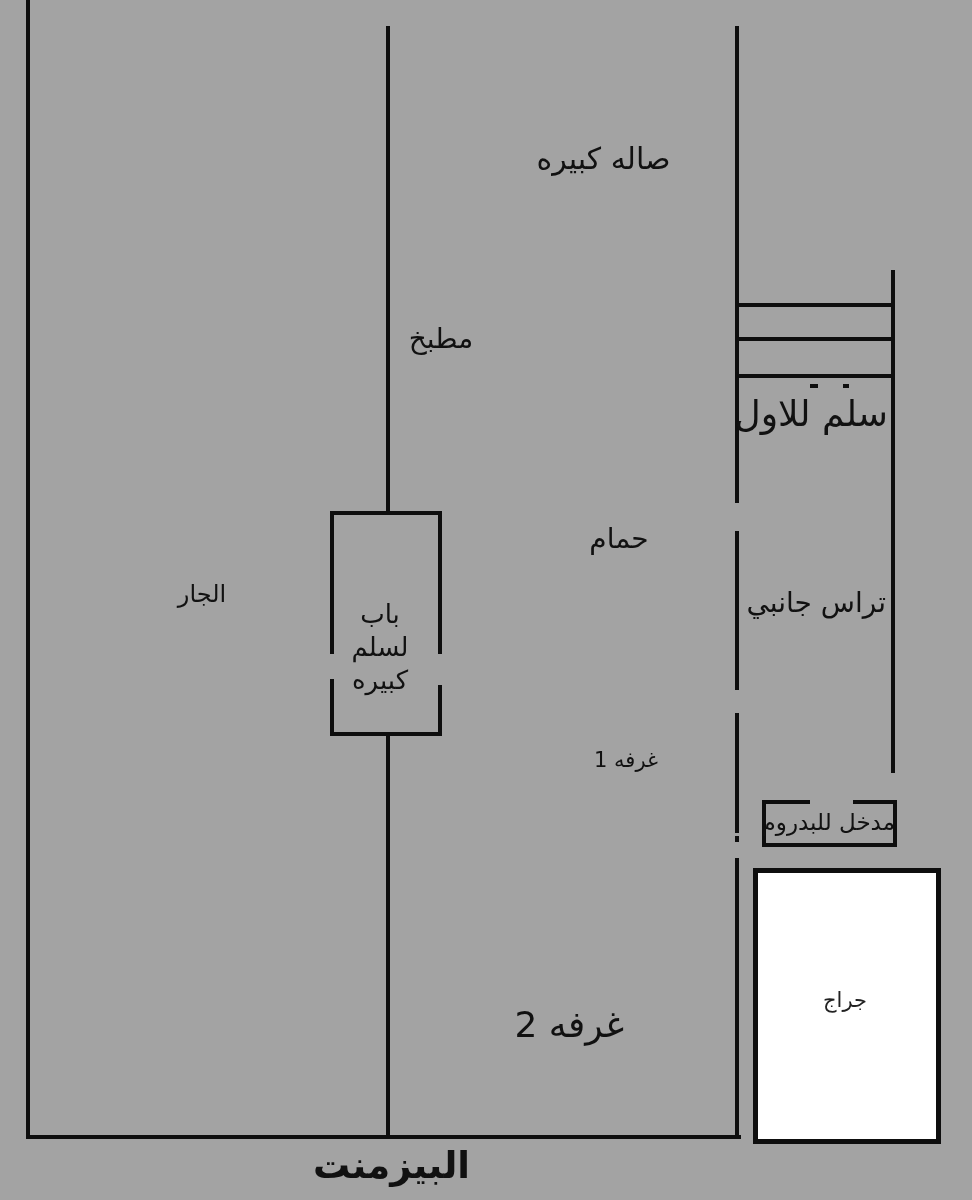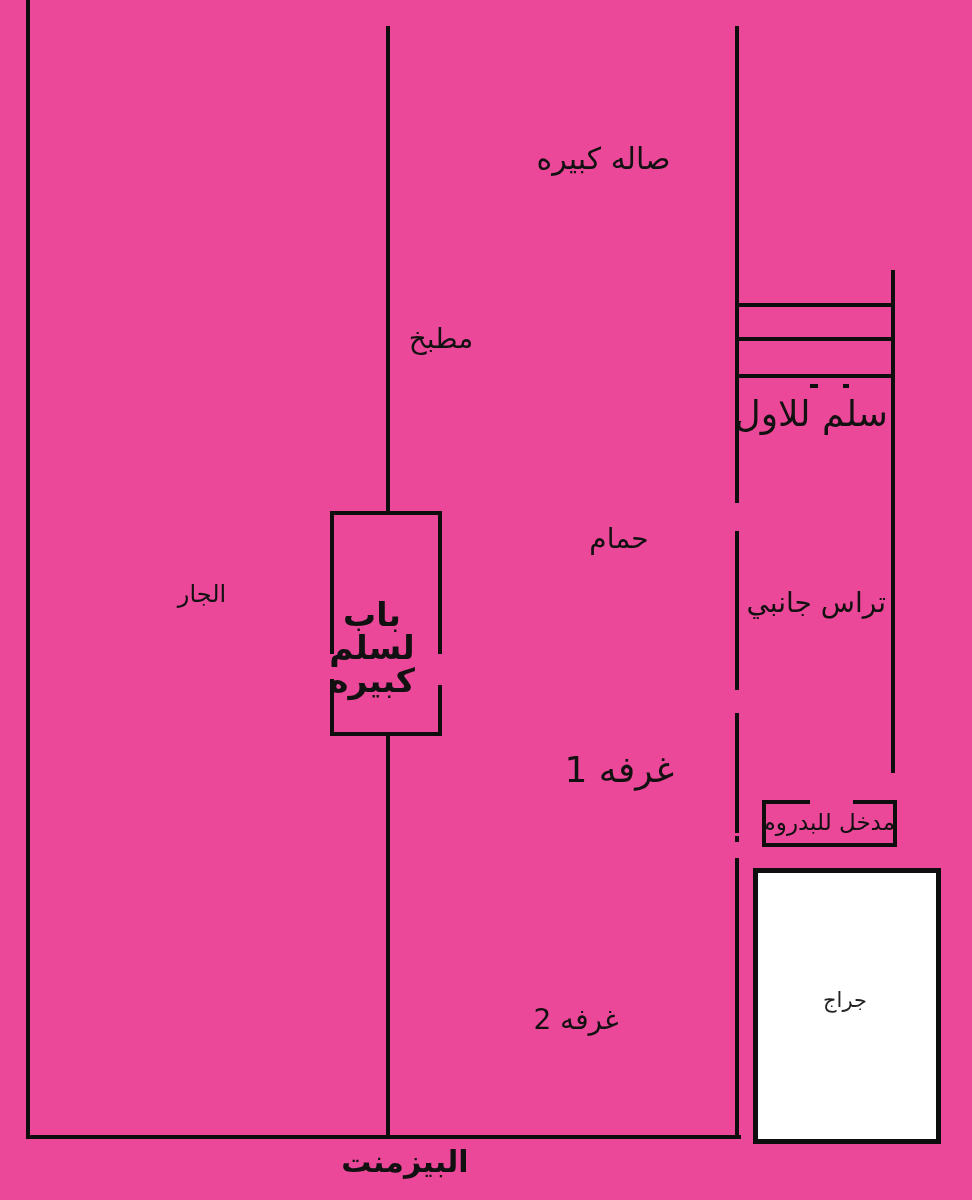--- a/index.html
+++ b/index.html
@@ -8,21 +8,21 @@
     background: #ffffff;
   }
   body {
     font-family: "DejaVu Sans", sans-serif;
     color: #111111;
   }
   .plan {
     position: relative;
     width: 972px;
     height: 1200px;
-    background: #ec4899;
+    background: #a3a3a3;
     overflow: hidden;
   }
   .wall {
     position: absolute;
     background: #0e0e0e;
   }
   .label {
     position: absolute;
     direction: rtl;
     text-align: center;
@@ -79,26 +79,26 @@
     background: #ffffff;
   }
 
   
   #label-hall      { left: 536px; top: 141px;  width: 135px; font-size: 30px; }
   #label-kitchen   { left: 398px; top: 322px;  width: 86px;  font-size: 28px; }
   #label-stairs    { left: 756px; top: 392px;  width: 132px; font-size: 36px; }
   #label-bath      { left: 581px; top: 522px;  width: 76px;  font-size: 28px; }
   #label-neighbor  { left: 170px; top: 580px;  width: 64px;  font-size: 24px; }
   #label-terrace   { left: 758px; top: 586px;  width: 128px; font-size: 28px; }
-  #label-stairdoor { left: 320px; top: 598px;  width: 104px; font-size: 33px; line-height: 33px; font-weight: bold; }
-  #label-room1     { left: 578px; top: 748px;  width: 96px;  font-size: 36px; }
+  #label-stairdoor { left: 328px; top: 598px;  width: 104px; font-size: 26px; line-height: 33px; }
+  #label-room1     { left: 578px; top: 748px;  width: 96px;  font-size: 21px; }
   #label-bentrance { left: 763px; top: 809px;  width: 132px; font-size: 23px; }
-  #label-room2     { left: 528px; top: 1003px; width: 96px;  font-size: 28px; }
+  #label-room2     { left: 528px; top: 1003px; width: 96px;  font-size: 36px; }
   #label-garage    { left: 808px; top: 988px;  width: 74px;  font-size: 21px; color: #222222; }
-  #label-basement  { left: 340px; top: 1144px; width: 130px; font-size: 30px; font-weight: bold; }
+  #label-basement  { left: 340px; top: 1144px; width: 130px; font-size: 37px; font-weight: bold; }
 </style>
 </head>
 <body>
 
 <div class="plan">
 
   <div class="wall" id="wall-left"></div>
   <div class="wall" id="wall-bottom"></div>
 
   <div class="wall" id="wall-center-top"></div>

